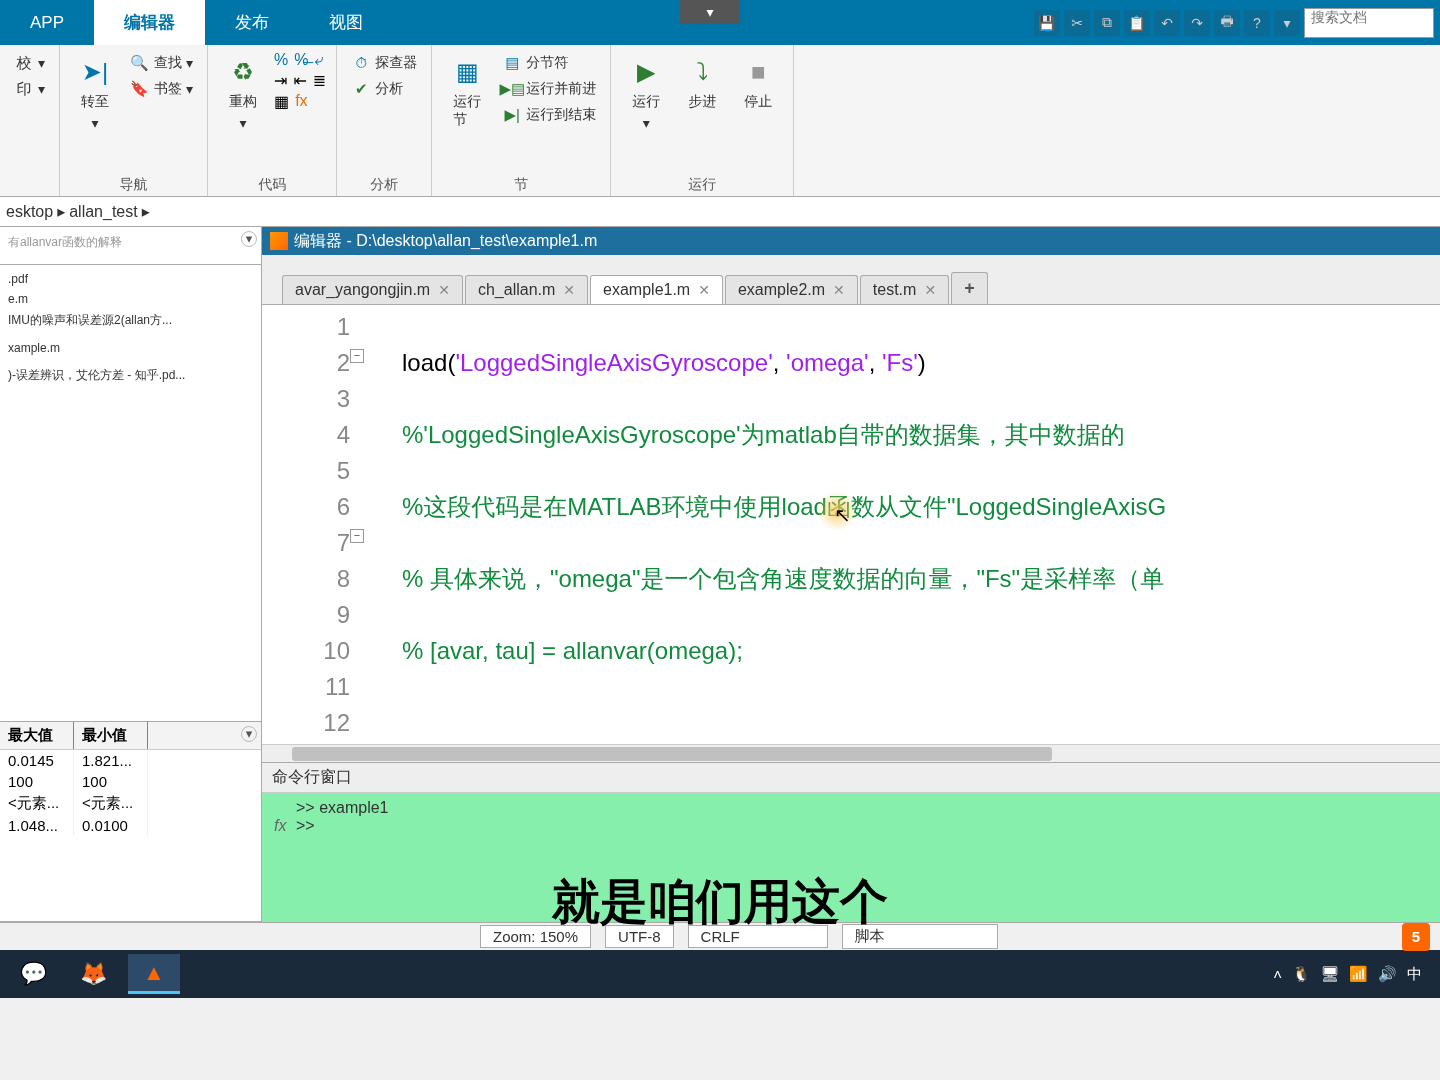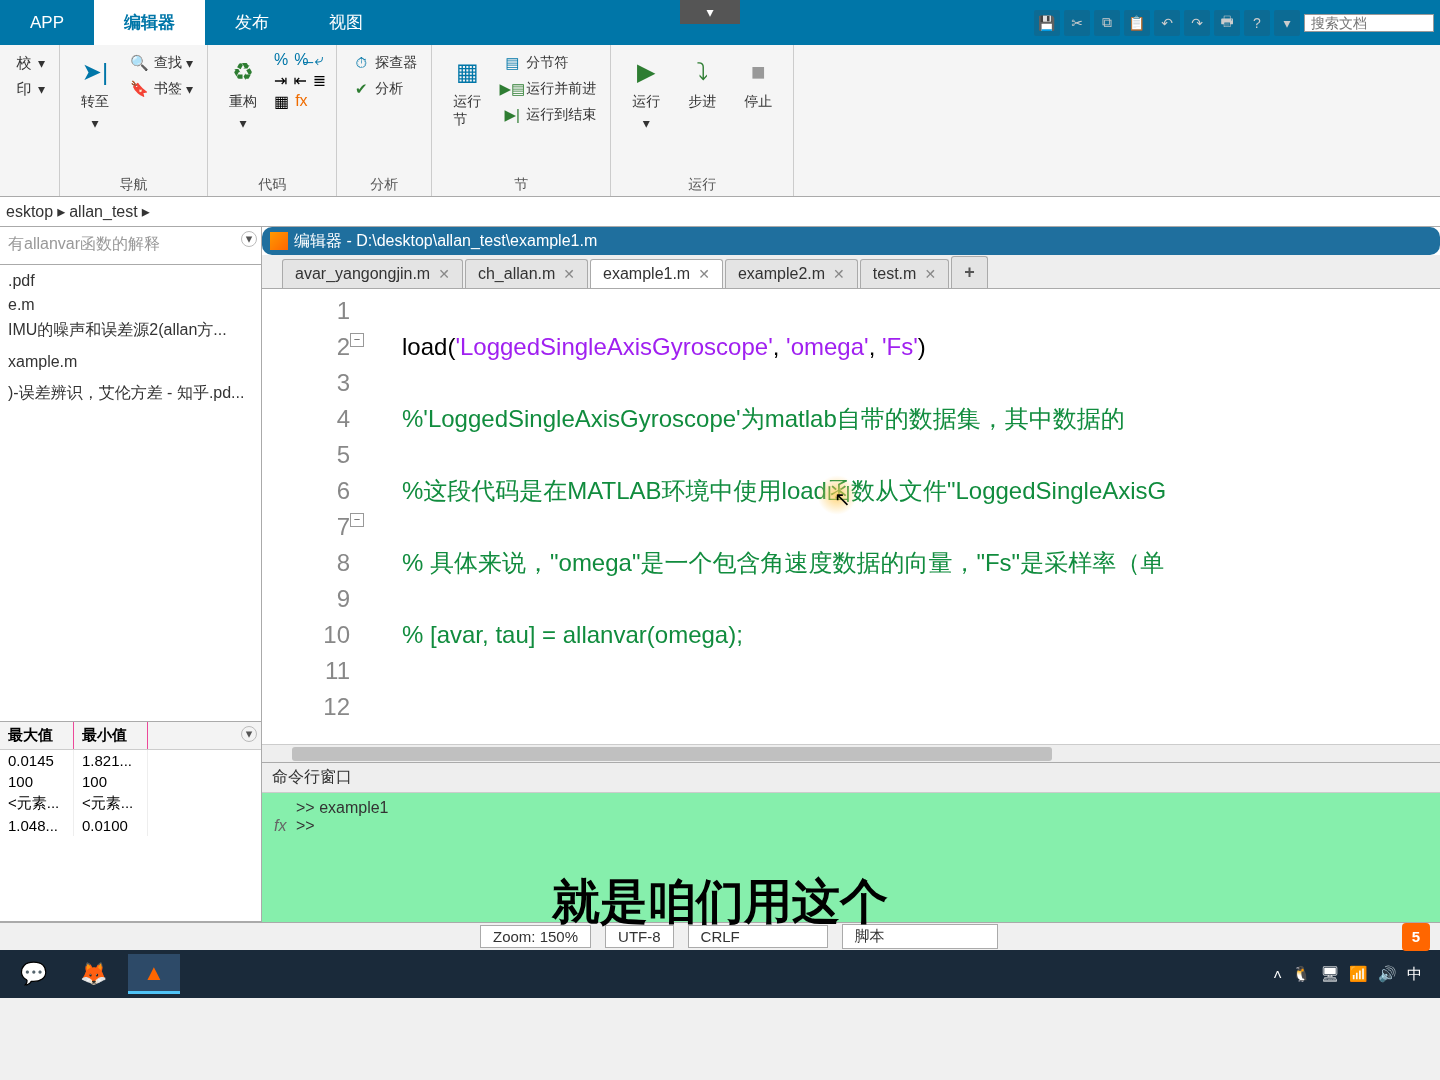--- a/index.html
+++ b/index.html
@@ -6,21 +6,21 @@
 body { background: #f0f0f0; width: 1440px; height: 1080px; overflow: hidden; position: relative; }
 
 
 .top-tabs { background: #0076a8; height: 45px; display: flex; align-items: stretch; }
 .top-tab { padding: 16px 30px; color: #fff; display: flex; align-items: center; font-size: 17px; cursor: pointer; }
 .top-tab.active { background: #fff; color: #0076a8; font-weight: bold; }
 
 
 .top-icons { margin-left: auto; display: flex; align-items: center; gap: 4px; padding-right: 6px; }
 .top-icon { width: 26px; height: 26px; background: #0c6b94; display: flex; align-items: center; justify-content: center; color: #ccc; font-size: 14px; border-radius: 2px; }
-.search-box { background: #fff; border: 1px solid #999; height: 18px; width: 130px; display: flex; align-items: flex-start; }
+.search-box { background: #fff; border: 1px solid #999; height: 30px; width: 130px; display: flex; align-items: flex-start; }
 .search-box input { border: none; outline: none; width: 100%; padding: 0 6px; font-size: 14px; }
 
 
 .ribbon { background: #f5f5f5; border-bottom: 1px solid #aaa; height: 152px; display: flex; }
 .ribbon-group { padding: 6px 10px 2px 10px; border-right: 1px solid #ccc; display: flex; flex-direction: column; }
 .ribbon-group-body { flex: 1; display: flex; gap: 6px; align-items: flex-start; }
 .ribbon-group-label { text-align: center; font-size: 14px; color: #555; padding-top: 4px; }
 .rib-btn { display: flex; flex-direction: column; align-items: center; gap: 4px; padding: 4px 8px; font-size: 14px; color: #333; cursor: pointer; }
 .rib-btn .icon { width: 34px; height: 34px; display: flex; align-items: center; justify-content: center; font-size: 24px; }
 .rib-col { display: flex; flex-direction: column; gap: 2px; }
@@ -31,38 +31,38 @@
 
 .breadcrumb { background: #fff; border-bottom: 1px solid #aaa; height: 30px; display: flex; align-items: center; padding-left: 6px; font-size: 16px; color: #333; }
 .breadcrumb span { margin-right: 4px; }
 
 
 .workspace { display: flex; height: 695px; }
 
 
 .left-col { width: 262px; display: flex; flex-direction: column; border-right: 1px solid #aaa; background: #fff; }
 .left-pane { border-bottom: 1px solid #aaa; overflow: hidden; position: relative; }
-.file-list { padding: 4px 0; font-size: 16px; }
+.file-list { padding: 4px 0; font-size: 12px; }
 .file-item { padding: 3px 8px; color: #333; white-space: nowrap; overflow: hidden; text-overflow: ellipsis; }
 .pane-opts { position: absolute; top: 4px; right: 4px; font-size: 13px; color: #555; border: 1px solid #bbb; border-radius: 50%; width: 16px; height: 16px; text-align: center; line-height: 14px; }
 
 .var-table { font-size: 15px; }
 .var-table .vt-hdr { display: flex; background: #f3f3f3; border-bottom: 1px solid #ccc; }
 .var-table .vt-hdr div { padding: 4px 8px; border-right: 1px solid #ec4899; font-weight: bold; }
 .var-table .vt-row { display: flex; }
 .var-table .vt-row div { padding: 2px 8px; border-right: 1px solid #eee; }
 .vt-col1 { width: 74px; }
 .vt-col2 { width: 74px; }
 
 
 .editor-col { flex: 1; display: flex; flex-direction: column; background: #fff; }
-.editor-title { background: #1f6f9e; color: #fff; height: 28px; display: flex; align-items: center; padding-left: 8px; font-size: 16px; gap: 6px; border-radius: 10px; }
+.editor-title { background: #1f6f9e; color: #fff; height: 28px; display: flex; align-items: center; padding-left: 8px; font-size: 16px; gap: 6px; }
 .editor-title .eicon { width: 18px; height: 18px; background: #fff; display: inline-block; }
 
-.editor-tabs { background: #eee; border-bottom: 1px solid #aaa; height: 34px; display: flex; align-items: end; padding-left: 20px; gap: 2px; }
+.editor-tabs { background: #eee; border-bottom: 1px solid #aaa; height: 50px; display: flex; align-items: end; padding-left: 20px; gap: 2px; }
 .etab { background: #fff; border: 1px solid #aaa; border-bottom: none; padding: 5px 12px; font-size: 16px; color: #333; display: flex; align-items: center; gap: 8px; border-top-left-radius: 3px; border-top-right-radius: 3px; cursor: pointer; }
 .etab.inactive { background: #e4e4e4; }
 .etab .close-x { color: #888; font-size: 14px; cursor: pointer; }
 .etab .plus { font-size: 18px; font-weight: bold; color: #555; }
 
 .code-area { flex: 1; display: flex; overflow: hidden; position: relative; }
 .gutter { width: 100px; background: #fff; text-align: right; padding-right: 12px; font-family: Consolas, monospace; font-size: 24px; color: #888; line-height: 36px; padding-top: 4px; }
 .gutter .fold { position: absolute; width: 14px; height: 14px; border: 1px solid #999; background: #fff; font-size: 11px; line-height: 11px; text-align: center; color: #555; }
 .code-body { flex: 1; font-family: Consolas, monospace; font-size: 24px; line-height: 36px; padding-top: 4px; white-space: pre; overflow: hidden; }
 .code-line { padding-left: 40px; }

